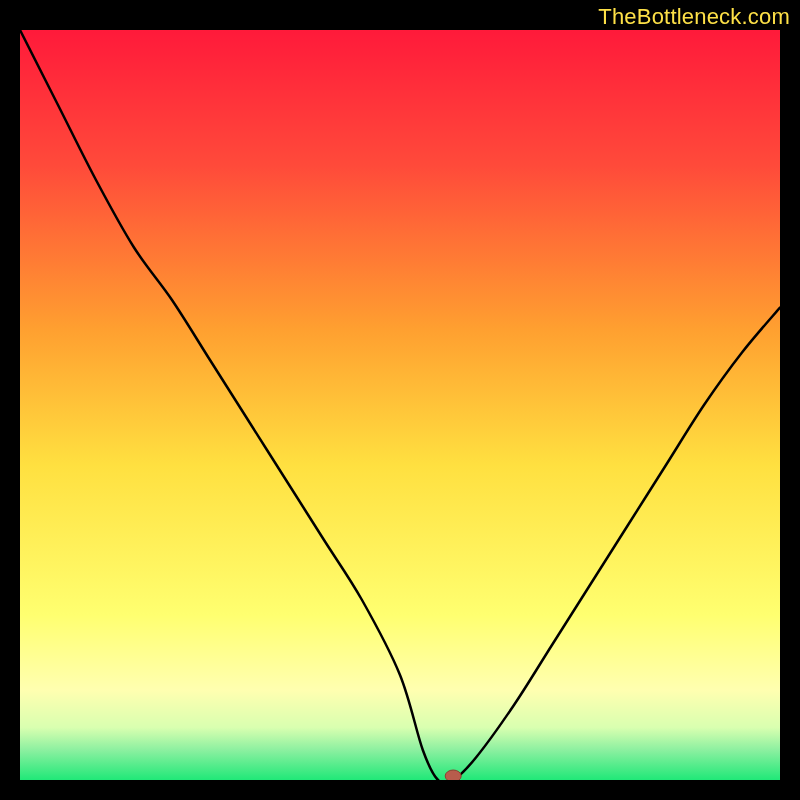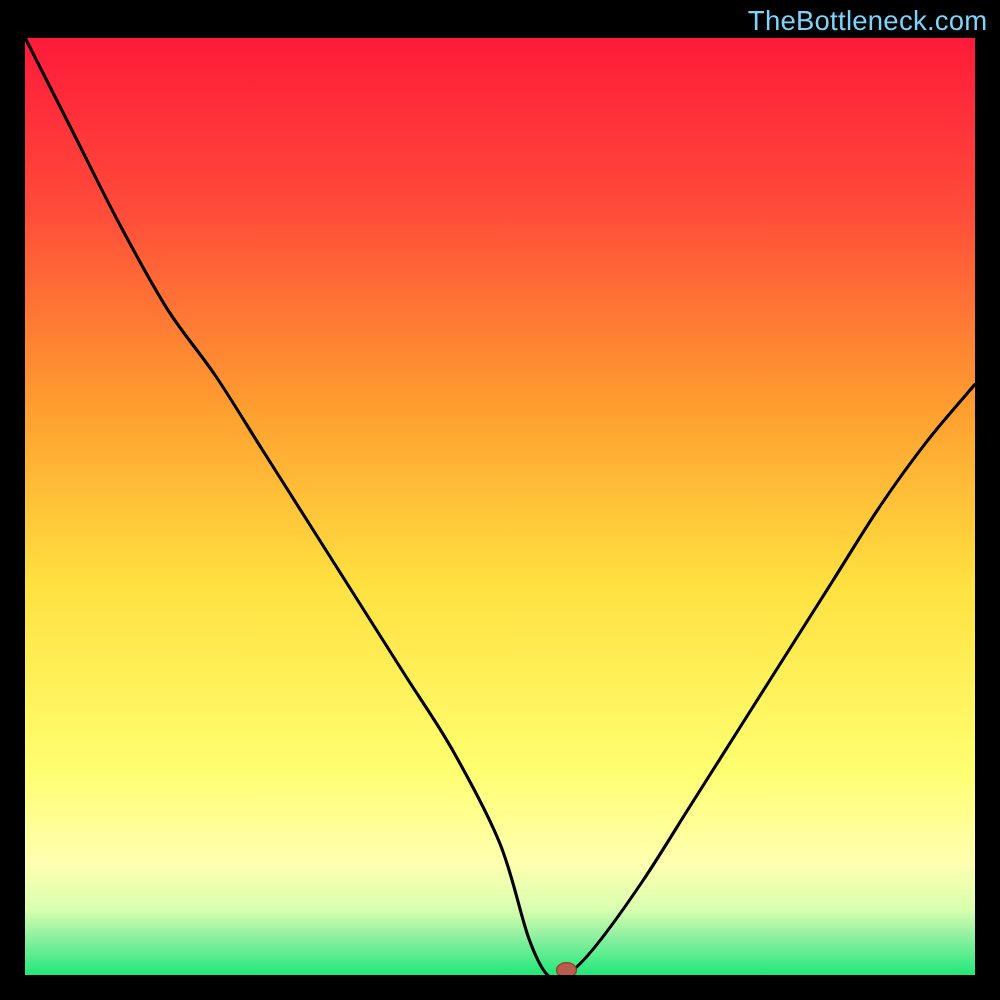--- a/index.html
+++ b/index.html
@@ -13,21 +13,21 @@
   .frame {
     position: relative;
     width: 800px;
     height: 800px;
     background: #000;
   }
   .attribution {
     position: absolute;
     top: 4px;
     right: 10px;
-    color: #7dd3fc;
+    color: #fde047;
     font-size: 22px;
     font-weight: 500;
     letter-spacing: 0.2px;
   }
   .plot {
     position: absolute;
     left: 20px;
     top: 30px;
     width: 760px;
     height: 750px;

